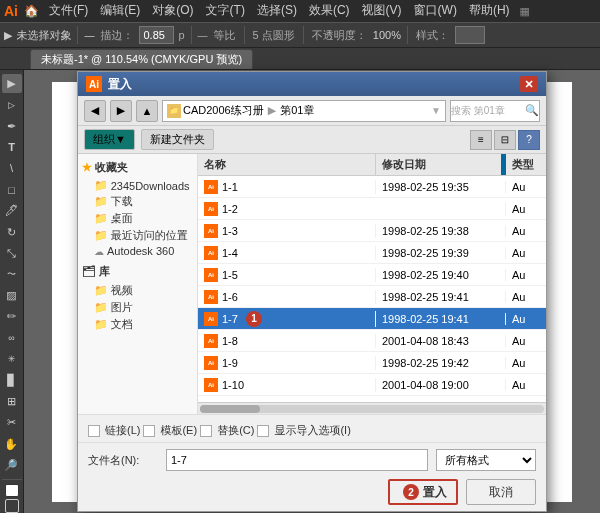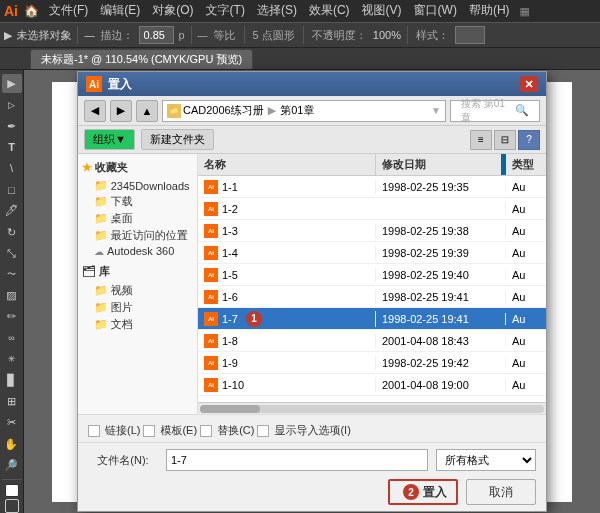--- a/index.html
+++ b/index.html
@@ -226,39 +226,39 @@
       font-size: 8px;
     }
     .path-sep { color: #999; margin: 0 2px; }
     #search-box {
       width: 90px;
       height: 22px;
       background: white;
       border: 1px solid #aaa;
       display: flex;
       align-items: center;
-      padding: 0 10px;
+      padding: 0 0;
       gap: 2px;
       font-size: 11px;
       color: #999;
     }
 
     
     #dialog-toolbar2 {
       background: #e8e8e8;
       height: 28px;
       display: flex;
       align-items: center;
       padding: 0 6px;
       gap: 6px;
       border-bottom: 1px solid #ccc;
     }
     .org-btn {
       padding: 2px 8px;
-      background: #22c55e;
+      background: #0f766e;
       border: 1px solid #bbb;
       font-size: 11px;
       cursor: pointer;
       border-radius: 2px;
     }
     .new-folder-btn {
       padding: 2px 8px;
       background: #d8d8d8;
       border: 1px solid #bbb;
       font-size: 11px;
@@ -449,21 +449,21 @@
     #filename-row {
       display: flex;
       align-items: center;
       gap: 8px;
       margin-bottom: 8px;
     }
     .field-label {
       font-size: 11px;
       color: #333;
       width: 70px;
-      text-align: center;
+      text-align: left;
     }
     .filename-input {
       flex: 1;
       height: 22px;
       background: white;
       border: 1px solid #aaa;
       padding: 0 4px;
       font-size: 11px;
     }
     .format-select {

